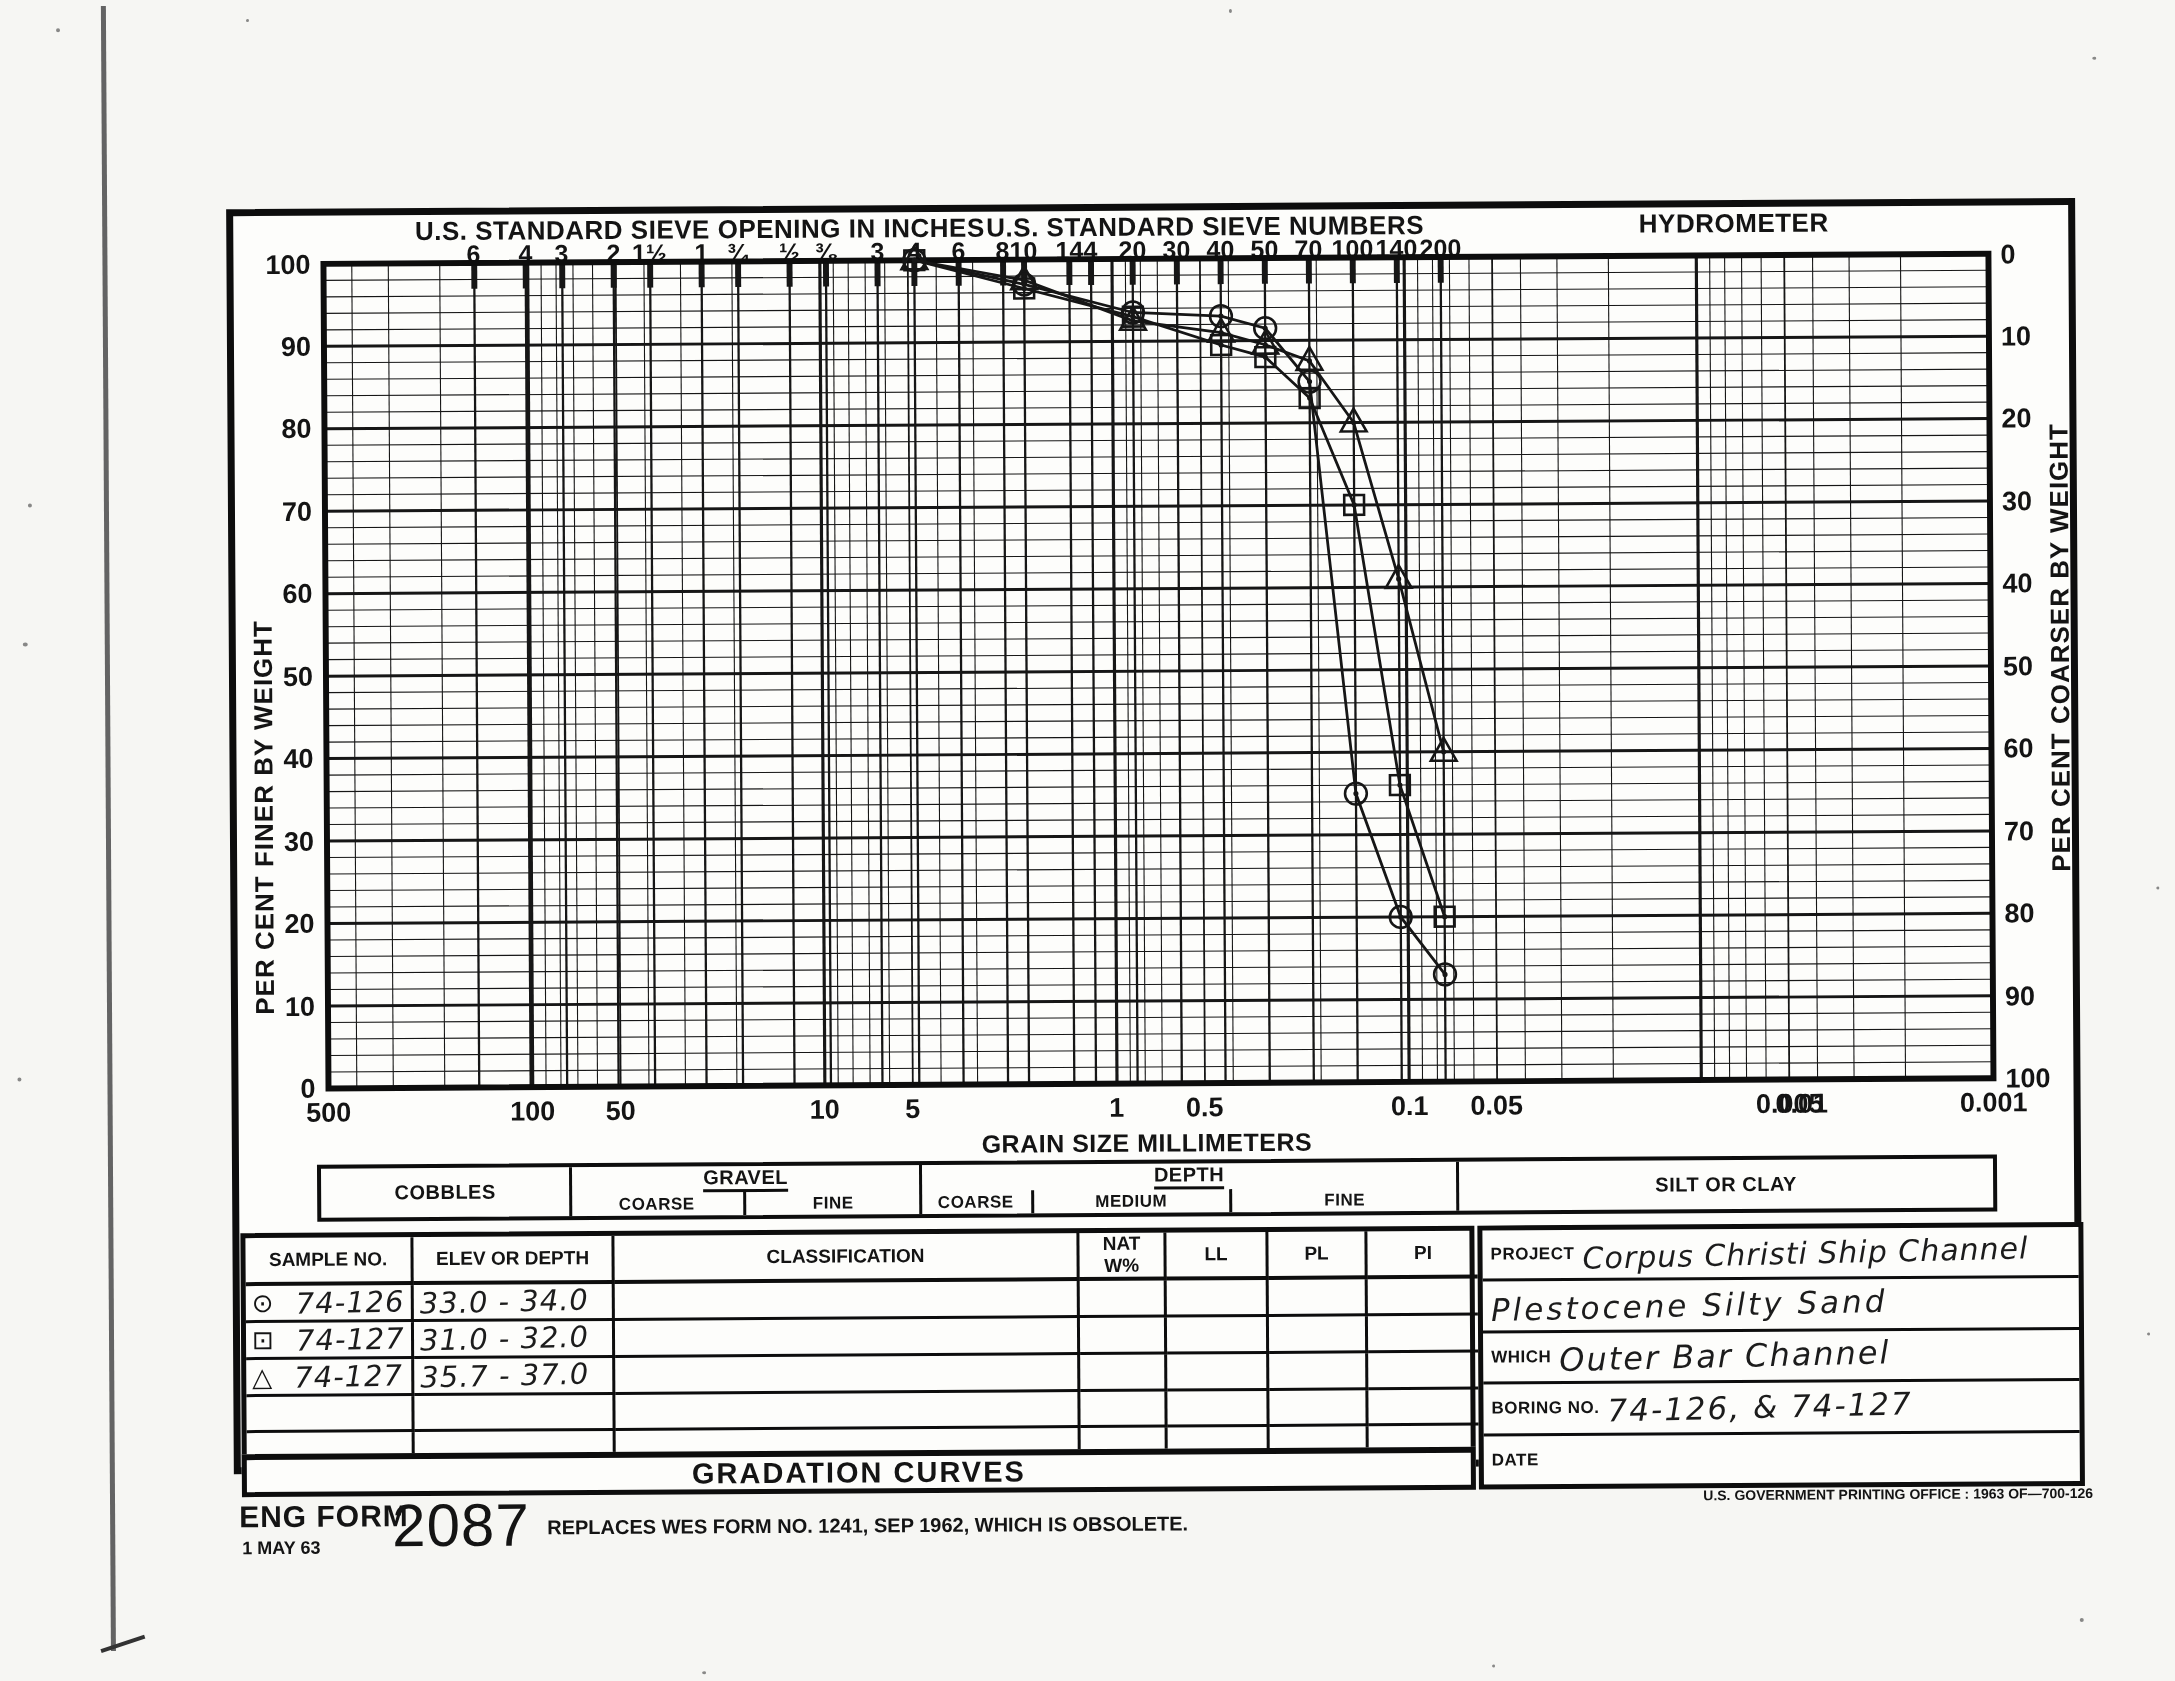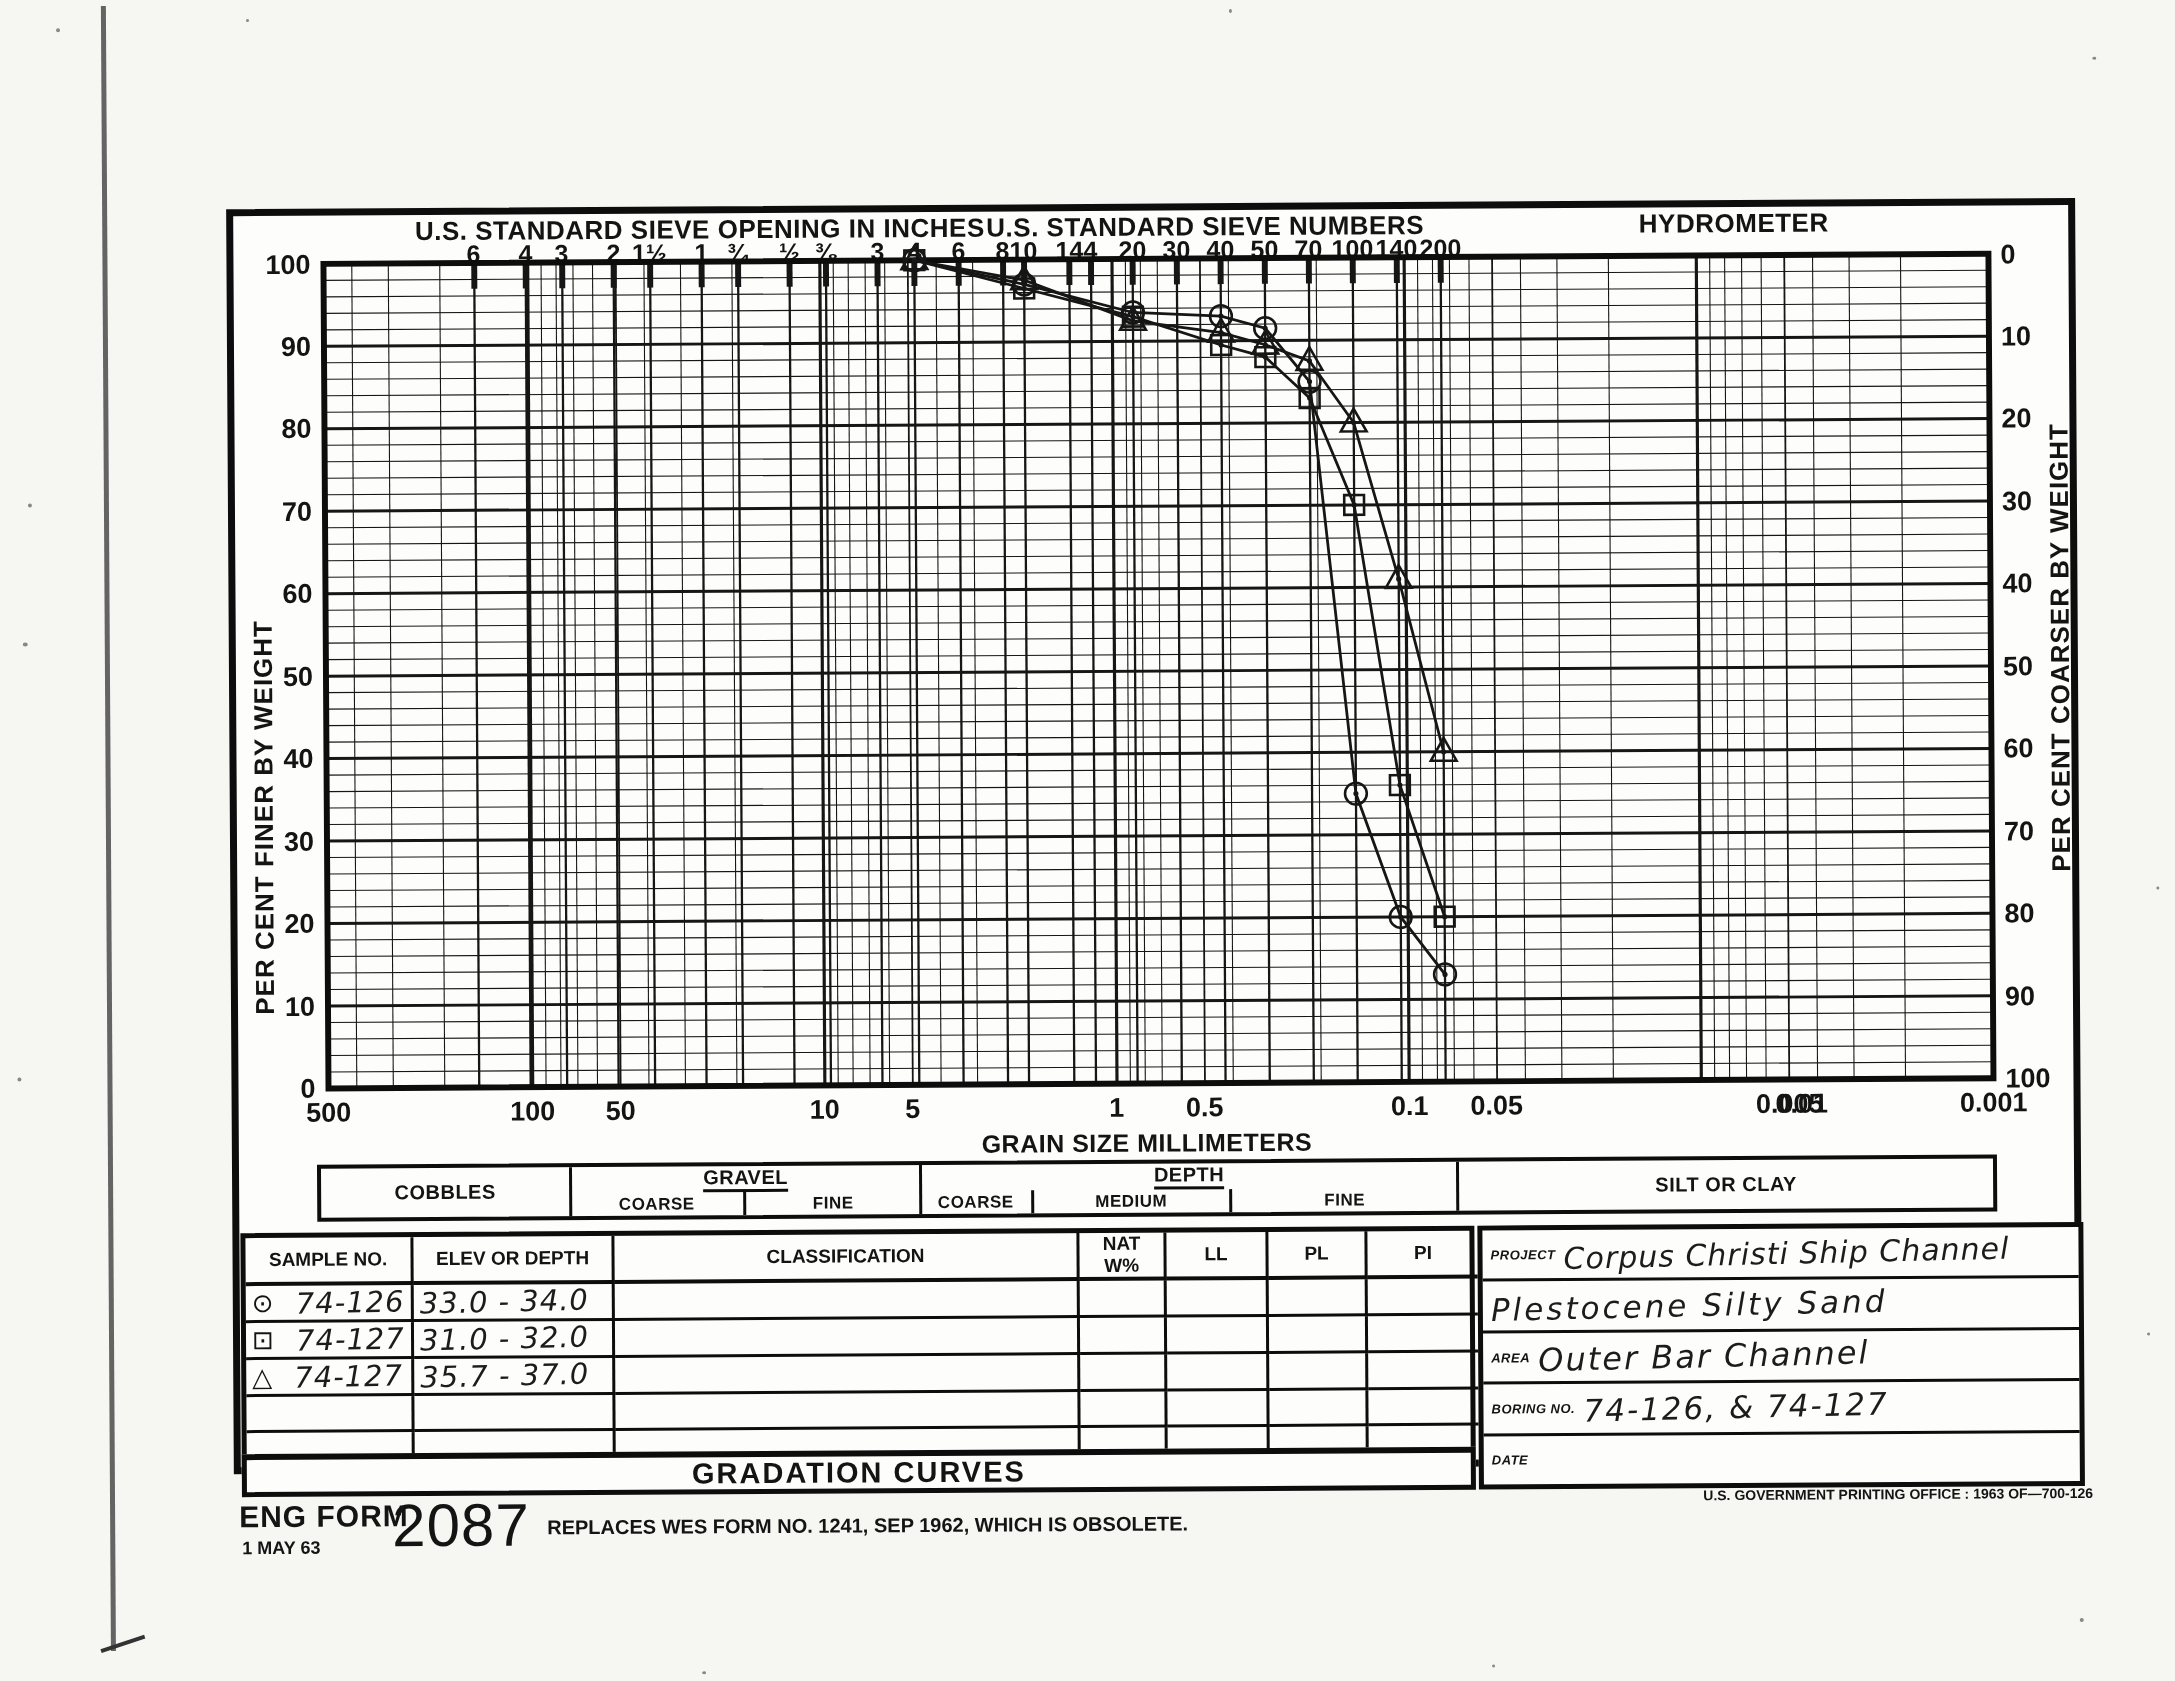--- a/index.html
+++ b/index.html
@@ -36,21 +36,21 @@
   .srow>div:last-child{border-right:none;}
   .srow.head>div{justify-content:center;font-weight:bold;font-size:19px;min-height:42px;border-bottom:4px solid #0d0d0d;text-align:center;}
   .srow:last-child>div{border-bottom:none;}
   .sym{font-size:26px;line-height:26px;margin-right:4px;}
   .hand{font-family:"DejaVu Sans",sans-serif;font-style:italic;font-size:29px;letter-spacing:1px;white-space:nowrap;color:#1c1c1c;transform:rotate(-1deg);}
   .titlebar{position:absolute;left:238px;top:1449px;width:1234px;height:43px;border:5px solid #0d0d0d;border-top-width:6px;display:flex;align-items:center;justify-content:center;font-weight:bold;font-size:29px;letter-spacing:2px;background:#fdfdfb;}
   
   .ipanel{position:absolute;left:1475px;top:1228px;width:606px;height:264px;border:5px solid #0d0d0d;display:flex;flex-direction:column;background:#fdfdfb;}
   .irow{flex:1;border-bottom:3px solid #0d0d0d;display:flex;align-items:center;padding:0 8px;overflow:visible;}
   .irow:last-child{border-bottom:none;}
-  .ilabel{font-weight:bold;font-size:13px;letter-spacing:0.5px;margin-right:8px;white-space:nowrap;font-style:italic;}
+  .ilabel{font-weight:bold;font-size:17px;letter-spacing:0.5px;margin-right:8px;white-space:nowrap;}
   
   .f-engform{position:absolute;left:235px;top:1495px;font-weight:bold;font-size:30px;letter-spacing:1px;}
   .f-date{position:absolute;left:238px;top:1533px;font-weight:bold;font-size:18px;}
   .f-number{position:absolute;left:388px;top:1487px;font-weight:normal;font-size:60px;letter-spacing:1px;}
   .f-replaces{position:absolute;left:543px;top:1513px;font-weight:bold;font-size:20px;}
   .f-gpo{position:absolute;left:1624px;top:1491px;width:465px;text-align:right;font-weight:bold;font-size:14px;}
 </style>
 </head>
 <body>
 
@@ -458,21 +458,21 @@
 
   <div class="ipanel">
     <div class="irow">
       <span class="ilabel">PROJECT</span>
       <span class="hand" style="font-size:30px;">Corpus Christi Ship Channel</span>
     </div>
     <div class="irow">
       <span class="hand" style="font-size:31px;letter-spacing:3px;">Plestocene Silty Sand</span>
     </div>
     <div class="irow">
-      <span class="ilabel">AREA</span>
+      <span class="ilabel">WHICH</span>
       <span class="hand" style="font-size:32px;letter-spacing:2px;">Outer Bar Channel</span>
     </div>
     <div class="irow">
       <span class="ilabel">BORING NO.</span>
       <span class="hand" style="font-size:31px;letter-spacing:2px;">74-126, &amp; 74-127</span>
     </div>
     <div class="irow">
       <span class="ilabel">DATE</span>
       <span class="hand"></span>
     </div>

